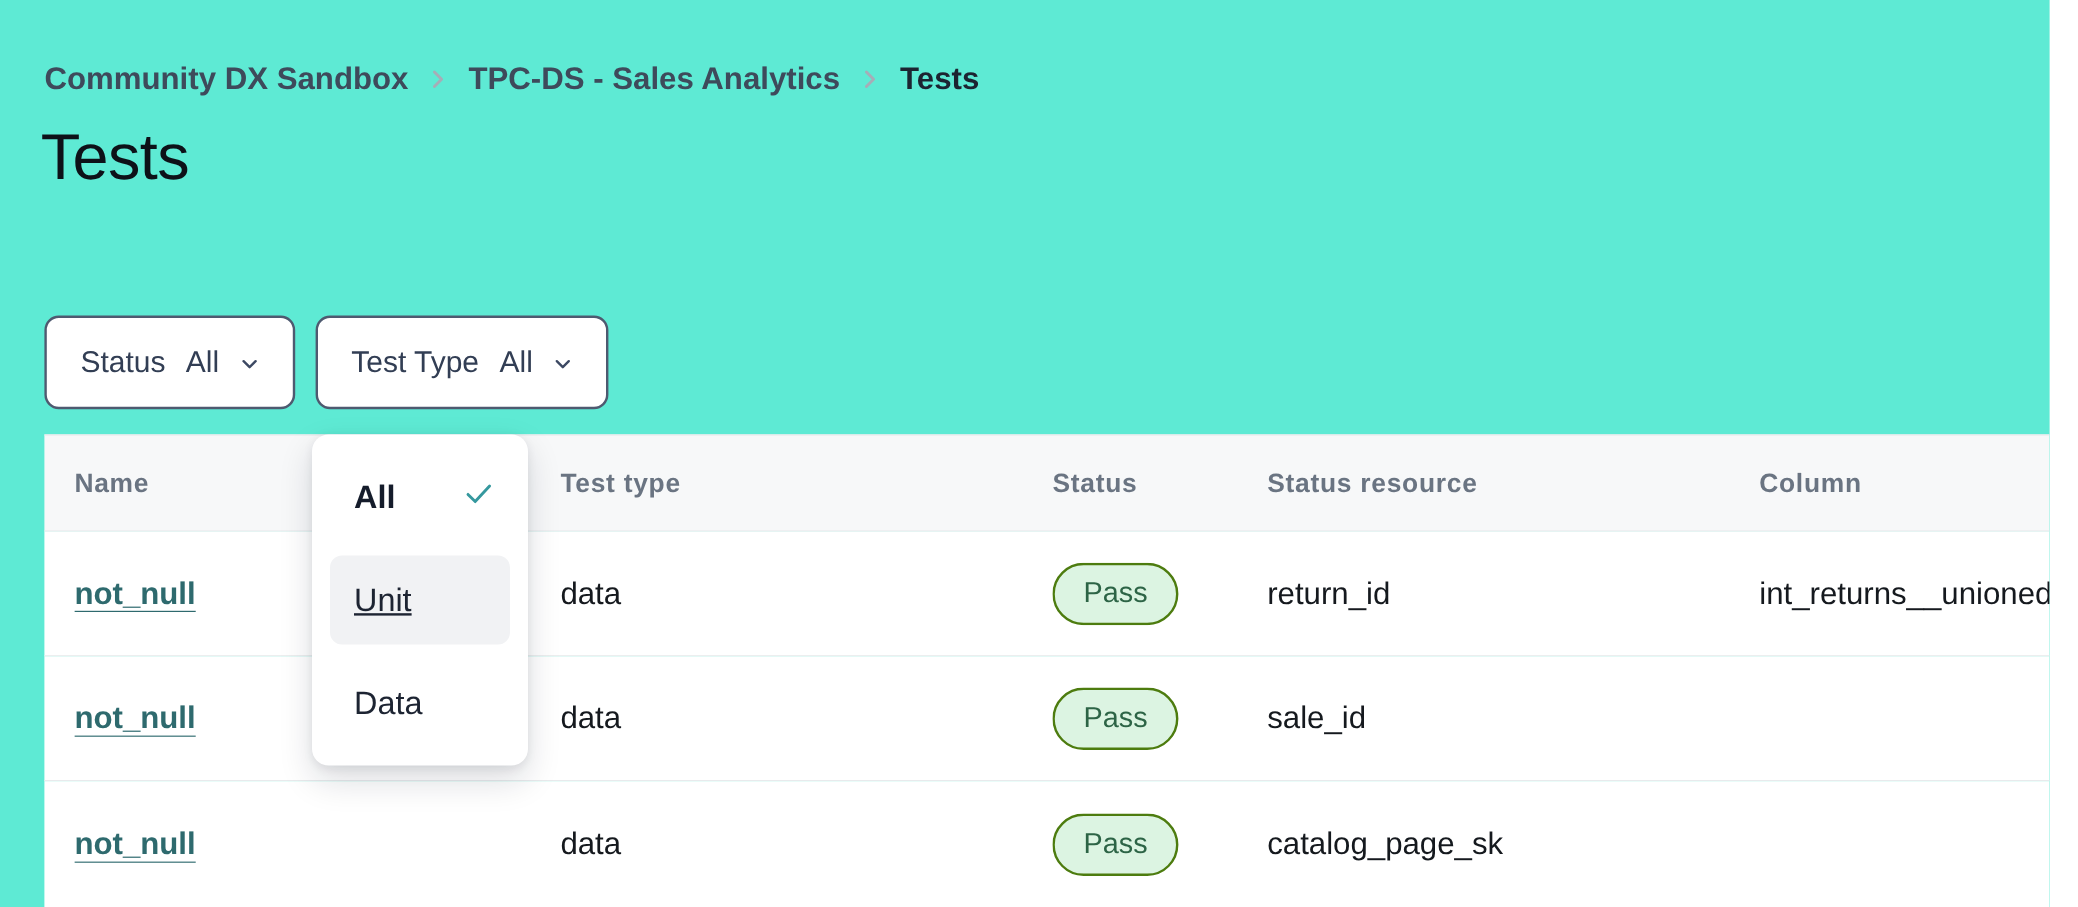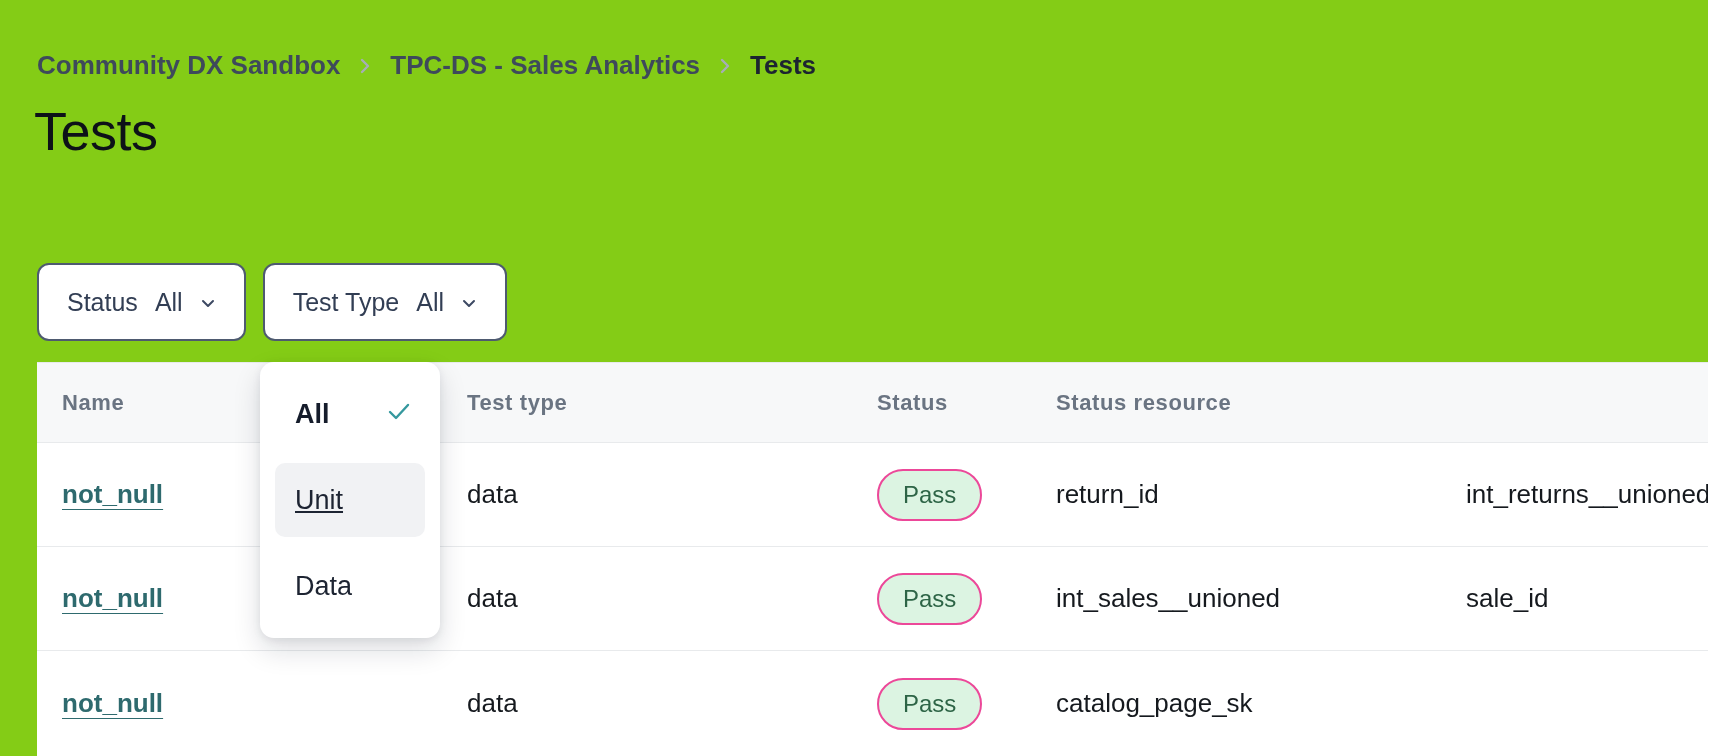--- a/index.html
+++ b/index.html
@@ -1,20 +1,20 @@
 <!DOCTYPE html>
 <html><head>
 <meta charset="utf-8">
 <style>
   * { margin:0; padding:0; box-sizing:border-box; }
   html,body { background:#ffffff; }
   .page {
     position:relative;
     width:1708px; height:756px;
-    background:#84cc16;
+    background:#5eead4;
     overflow:hidden;
     font-family:"Liberation Sans","DejaVu Sans",sans-serif;
     color:#16191f;
   }
 
   
   .breadcrumb {
     position:absolute; left:37px; top:50px;
     display:flex; align-items:center; gap:17px;
     font-size:26px; font-weight:700; color:#3e4a5b;
@@ -80,21 +80,21 @@
     color:#2e6a6e; font-weight:700;
     text-decoration:underline;
     text-decoration-thickness:2px;
     text-underline-offset:6px;
     cursor:pointer;
   }
   .badge-pass {
     display:inline-flex; align-items:center; justify-content:center;
     min-width:103px; height:52px; padding:0 24px;
     background:#dcf4e2;
-    border:2px solid #ec4899;
+    border:2px solid #4d7c0f;
     border-radius:27px;
     font-size:24px; color:#2d6446;
   }
 
   
   .dropdown {
     position:absolute; left:260px; top:362px;
     width:180px; height:276px;
     background:#ffffff;
     border-radius:14px;
@@ -155,20 +155,21 @@
           </svg>
       </span>
     </button>
   </div>
 
   <div class="thead">
     <div class="cell">Name</div>
     <div class="cell">Test type</div>
     <div class="cell">Status</div>
     <div class="cell">Status resource</div>
+    <div class="cell">Column</div>
   </div>
 
   <div class="trow row-1 bordered">
     <div class="cell">
       <a class="test-link">not_null</a>
     </div>
     <div class="cell">data</div>
     <div class="cell">
       <span class="badge-pass">Pass</span>
     </div>
@@ -177,21 +178,20 @@
   </div>
 
   <div class="trow row-2 bordered">
     <div class="cell">
       <a class="test-link">not_null</a>
     </div>
     <div class="cell">data</div>
     <div class="cell">
       <span class="badge-pass">Pass</span>
     </div>
-    <div class="cell">int_sales__unioned</div>
     <div class="cell">sale_id</div>
   </div>
 
   <div class="trow row-3">
     <div class="cell">
       <a class="test-link">not_null</a>
     </div>
     <div class="cell">data</div>
     <div class="cell">
       <span class="badge-pass">Pass</span>

